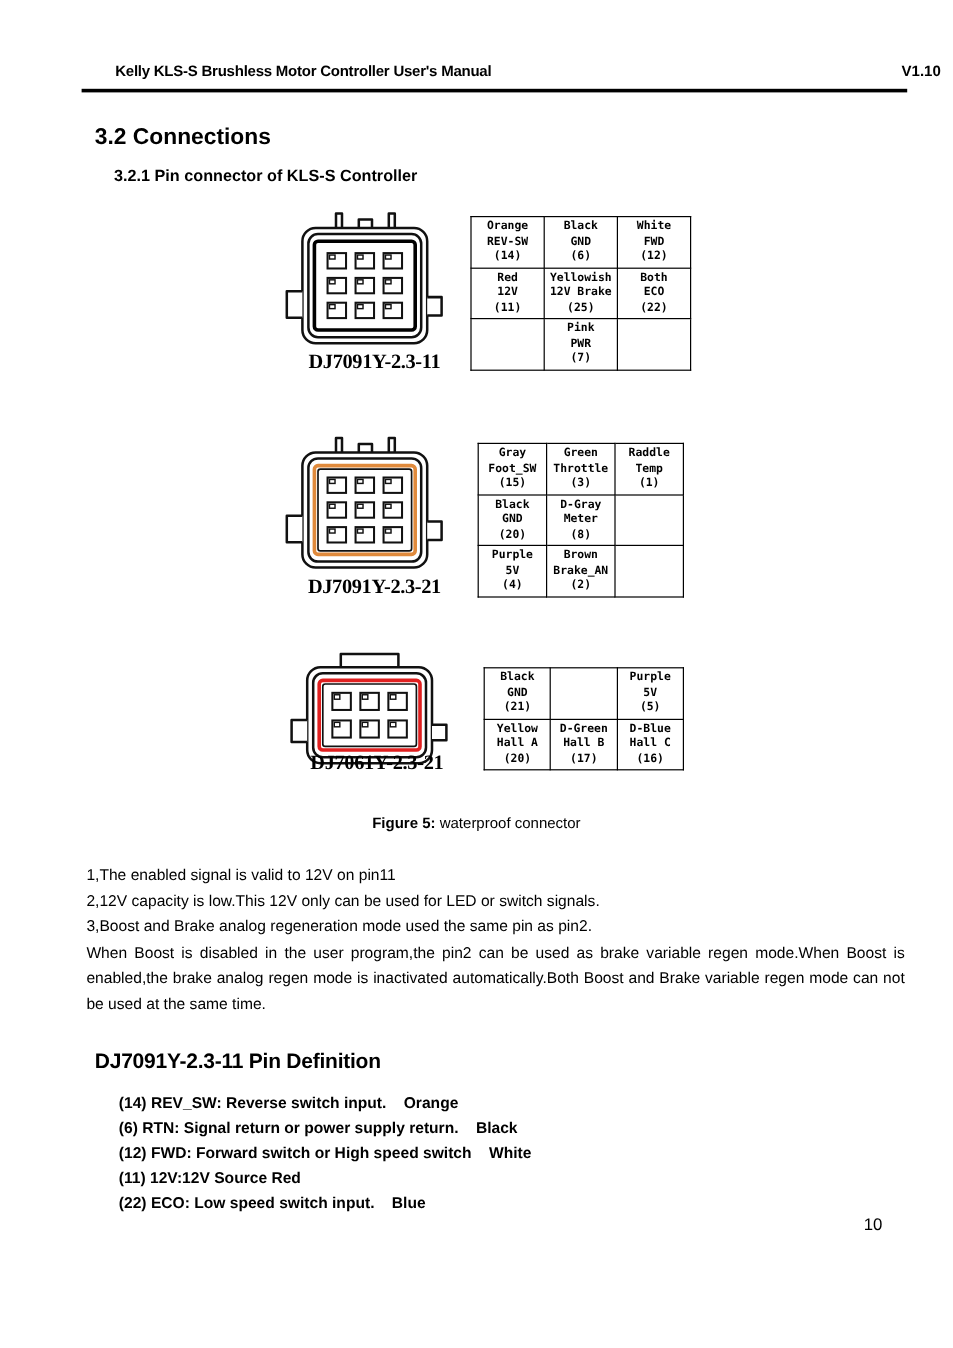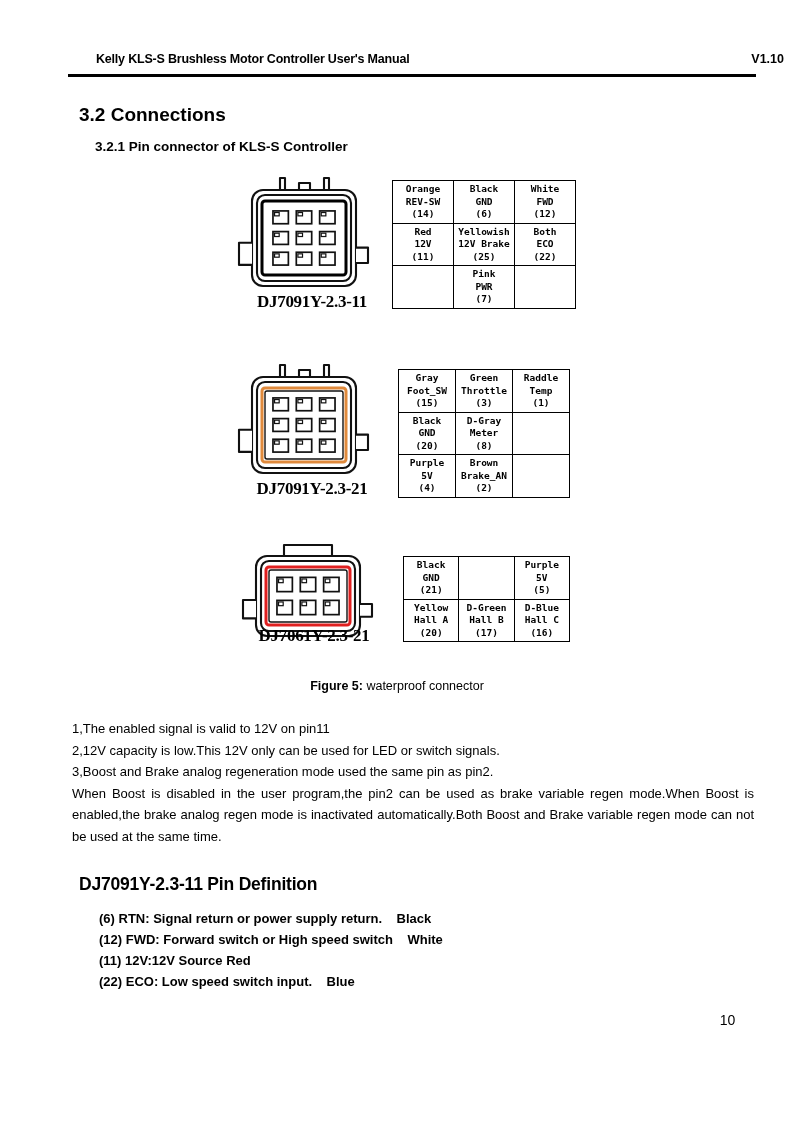--- a/index.html
+++ b/index.html
@@ -428,19 +428,20 @@
 
 <div id="notes">
   <div class="note-line">1,The enabled signal is valid to 12V on pin11</div>
   <div class="note-line">2,12V capacity is low.This 12V only can be used for LED or switch signals.</div>
   <div class="note-line">3,Boost and Brake analog regeneration mode used the same pin as pin2.</div>
   <div class="note-para">When Boost is disabled in the user program,the pin2 can be used as brake variable regen mode.When Boost is enabled,the brake analog regen mode is inactivated automatically.Both Boost and Brake variable regen mode can not be used at the same time.</div>
 </div>
 
 <div id="pindef-title">DJ7091Y-2.3-11 Pin Definition</div>
 <div id="pindef-list">
+    <div class="pindef-item">(14) REV_SW: Reverse switch input.    Orange</div>
     <div class="pindef-item">(6) RTN: Signal return or power supply return.    Black</div>
     <div class="pindef-item">(12) FWD: Forward switch or High speed switch    White</div>
     <div class="pindef-item">(11) 12V:12V Source Red</div>
     <div class="pindef-item">(22) ECO: Low speed switch input.    Blue</div>
   </div>
 
 <div id="page-number">10</div>
 
 </body></html>

